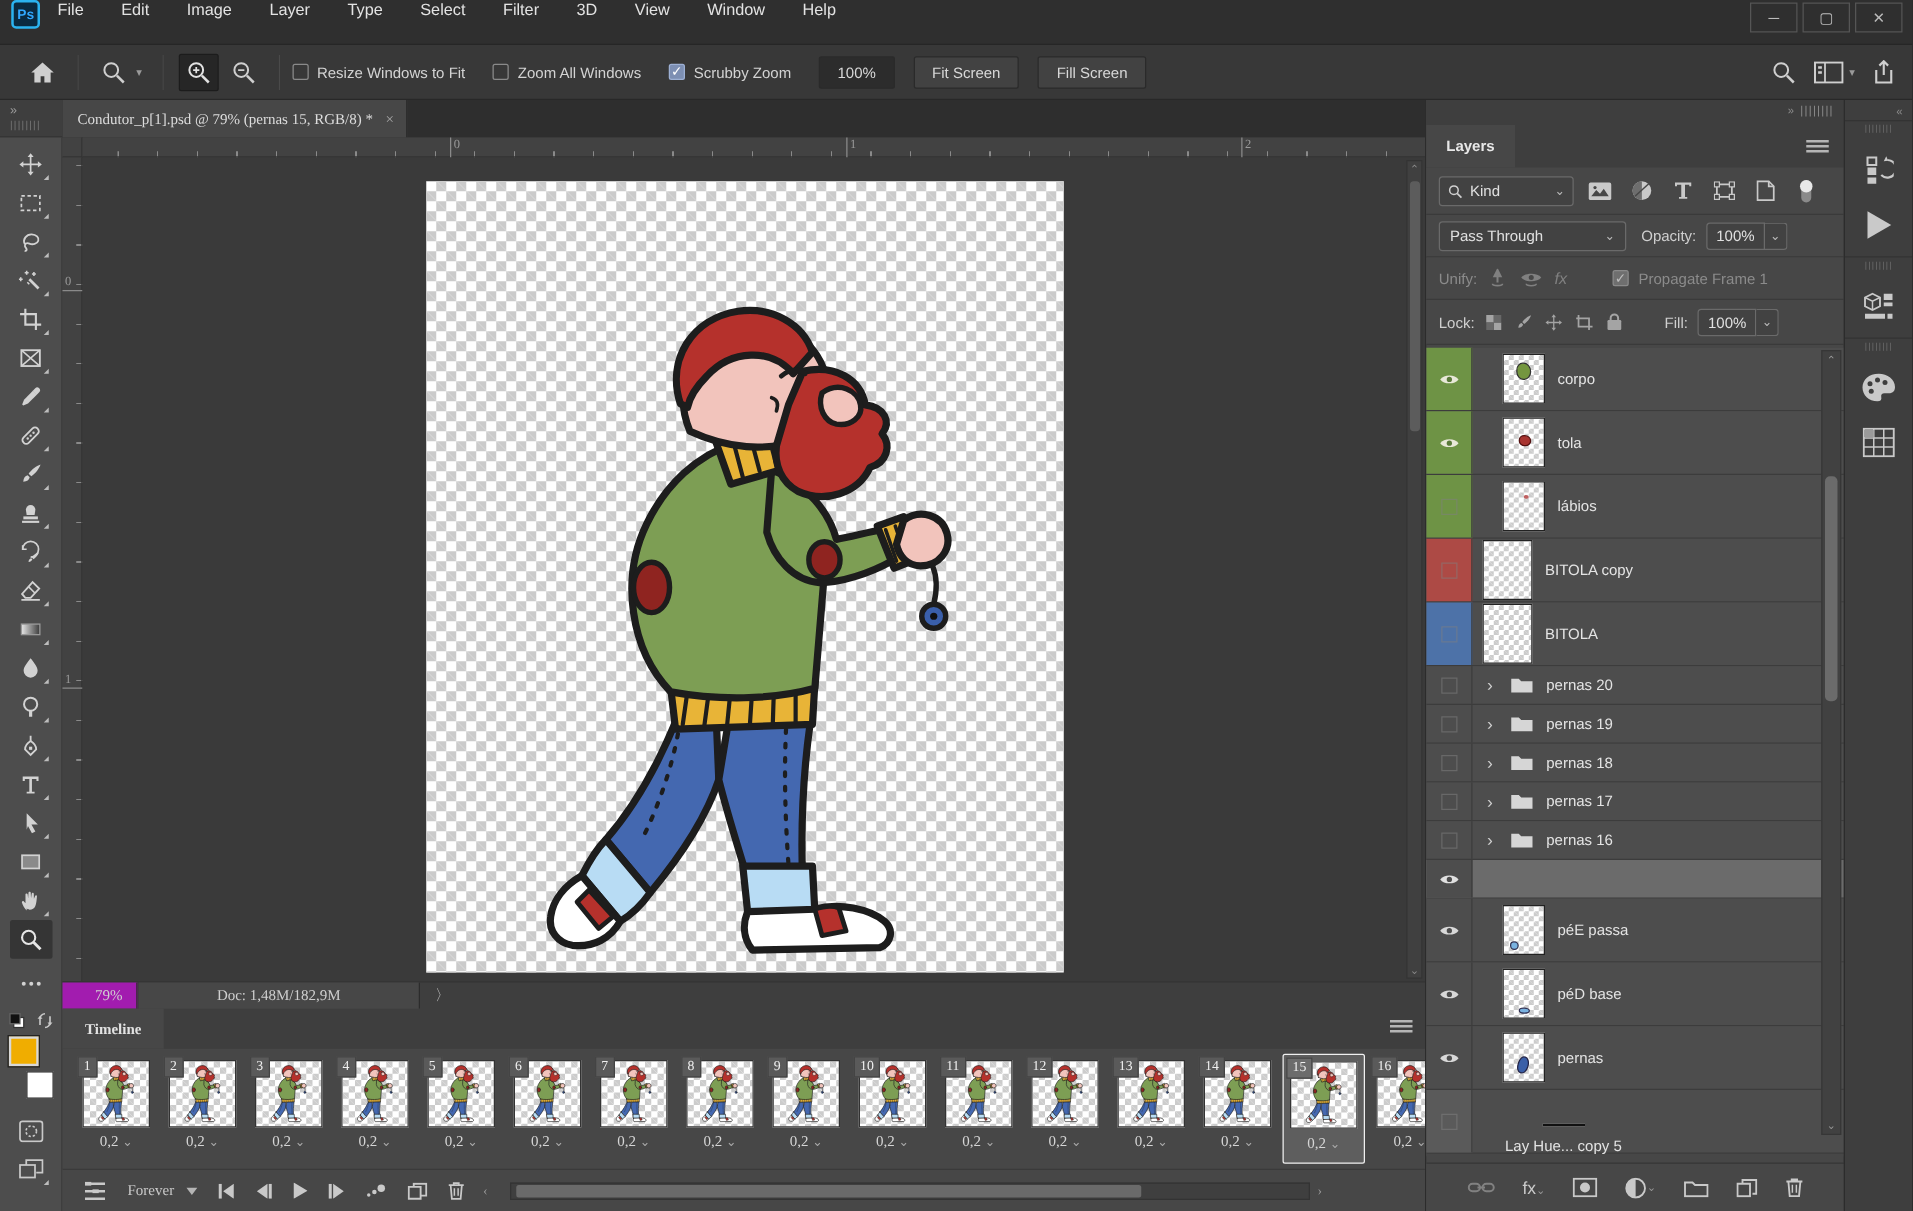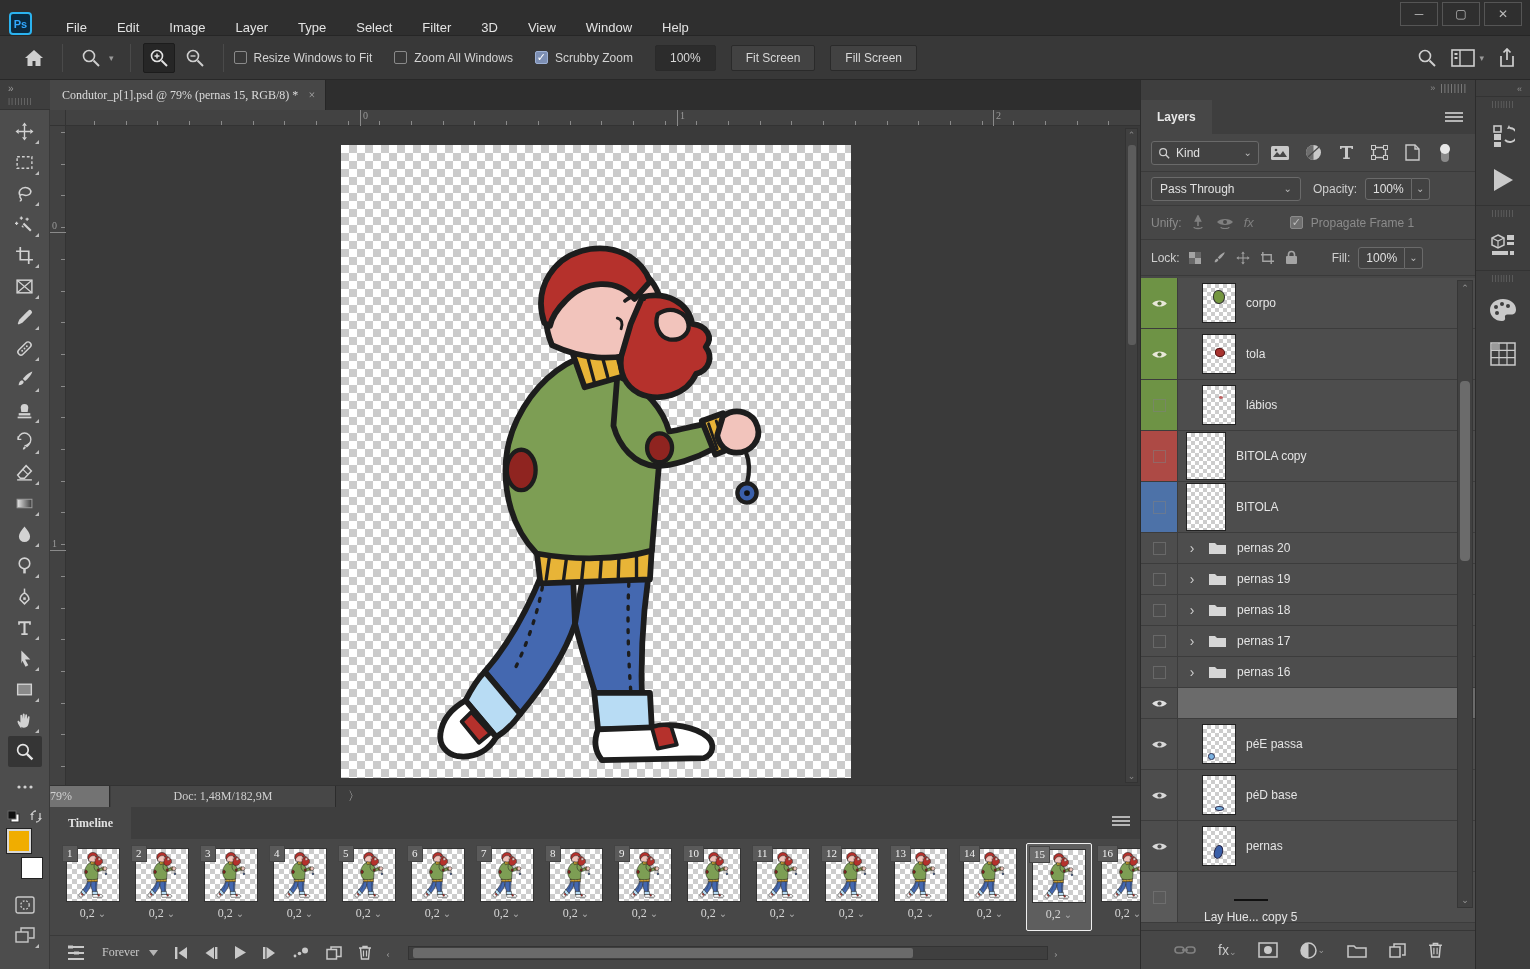--- a/index.html
+++ b/index.html
@@ -3,21 +3,21 @@
 <meta charset="utf-8">
 <style>
   * { margin:0; padding:0; box-sizing:border-box; }
   html,body { background:#222; }
   body { font-family:"Liberation Sans", sans-serif; color:#d8d8d8; }
   .app { position:relative; width:1530px; height:969px; background:#383838; overflow:hidden;
          font-size:12px; -webkit-font-smoothing:antialiased; }
 
   
   .menubar { position:absolute; left:0; top:0; width:1530px; height:36px; background:#2f2f2f;
-             display:flex; align-items:flex-end; border-bottom:1px solid #262626;gap:20px;}
+             display:flex; align-items:flex-start; border-bottom:1px solid #262626;}
   .pslogo { width:23px; height:23px; margin:0 14px 0 9px; background:#0b2a40; border:2px solid #2bb3f0;
             border-radius:4px; color:#31a8ff; font-weight:bold; font-size:11px;
             display:flex; align-items:center; justify-content:center;}
   .menu-items { display:flex; gap:30px; font-size:13px; color:#e3e3e3;}
   .menu-items span { cursor:default; }
   .winctl { position:absolute; right:8px; top:2px; display:flex; }
   .winctl .wbtn { width:38px; height:24px; border:1px solid #555; margin-left:4px; color:#bbb;
                   display:flex; align-items:center; justify-content:center; font-size:12px; background:#2f2f2f;}
   .optionsbar { position:absolute; left:0; top:36px; width:1530px; height:44px; background:#383838;
                 border-bottom:1px solid #282828; display:flex; align-items:center; }
@@ -72,22 +72,22 @@
   .pasteboard { position:absolute; left:16px; top:46px; width:1074px; height:659px; background:#3a3a3a; overflow:hidden;}
   .docarea { position:absolute; left:275px; top:19px; width:510px; height:633px; background-color:#fff;
              background-image:linear-gradient(45deg,#cbcbcb 25%,transparent 25% 75%,#cbcbcb 75%),
                               linear-gradient(45deg,#cbcbcb 25%,transparent 25% 75%,#cbcbcb 75%);
              background-position:0 0,8px 8px; background-size:16px 16px; }
   .walker-main { position:absolute; left:88px; top:88px; width:342px; height:545px;}
   .cv-scroll { position:absolute; right:2px; top:2px; width:13px; height:655px; background:#404040; border:1px solid #333;}
   .cv-scroll .arr { width:11px; height:12px; color:#8a8a8a; font-size:9px; text-align:center; line-height:12px;}
   .statusbar { position:absolute; left:0; top:705px; width:1090px; height:22px; background:#3e3e3e;
                display:flex; align-items:center; font-size:12px; border-top:1px solid #333;}
-  .zoomfield { width:60px; height:22px; background:#737373; border-right:1px solid #2c2c2c;
-               display:flex; align-items:center; padding-left:0; color:#d0d0d0;}
+  .zoomfield { width:60px; height:22px; background:#a21caf; border-right:1px solid #2c2c2c;
+               display:flex; align-items:center; padding-left:26px; color:#d0d0d0;}
   .docinfo { width:225px; height:22px; background:#474747; border-right:1px solid #2c2c2c; margin-left:1px;
              display:flex; align-items:center; justify-content:center; gap:0; color:#cfcfcf;}
   .docinfo-chev { width:36px; text-align:center; color:#bbb; }
 
   
   .timeline { position:absolute; left:0; top:727px; width:1090px; height:162px; background:#474747;}
   .tl-tabs { position:absolute; left:0; top:0; width:1090px; height:32px; background:#3e3e3e; display:flex;}
   .tl-tab { height:32px; background:#474747; padding:0 18px; display:flex; align-items:center;
             font-weight:bold; font-size:12px; color:#e2e2e2;}
   .tl-menu { position:absolute; right:10px; top:9px; width:18px; }

